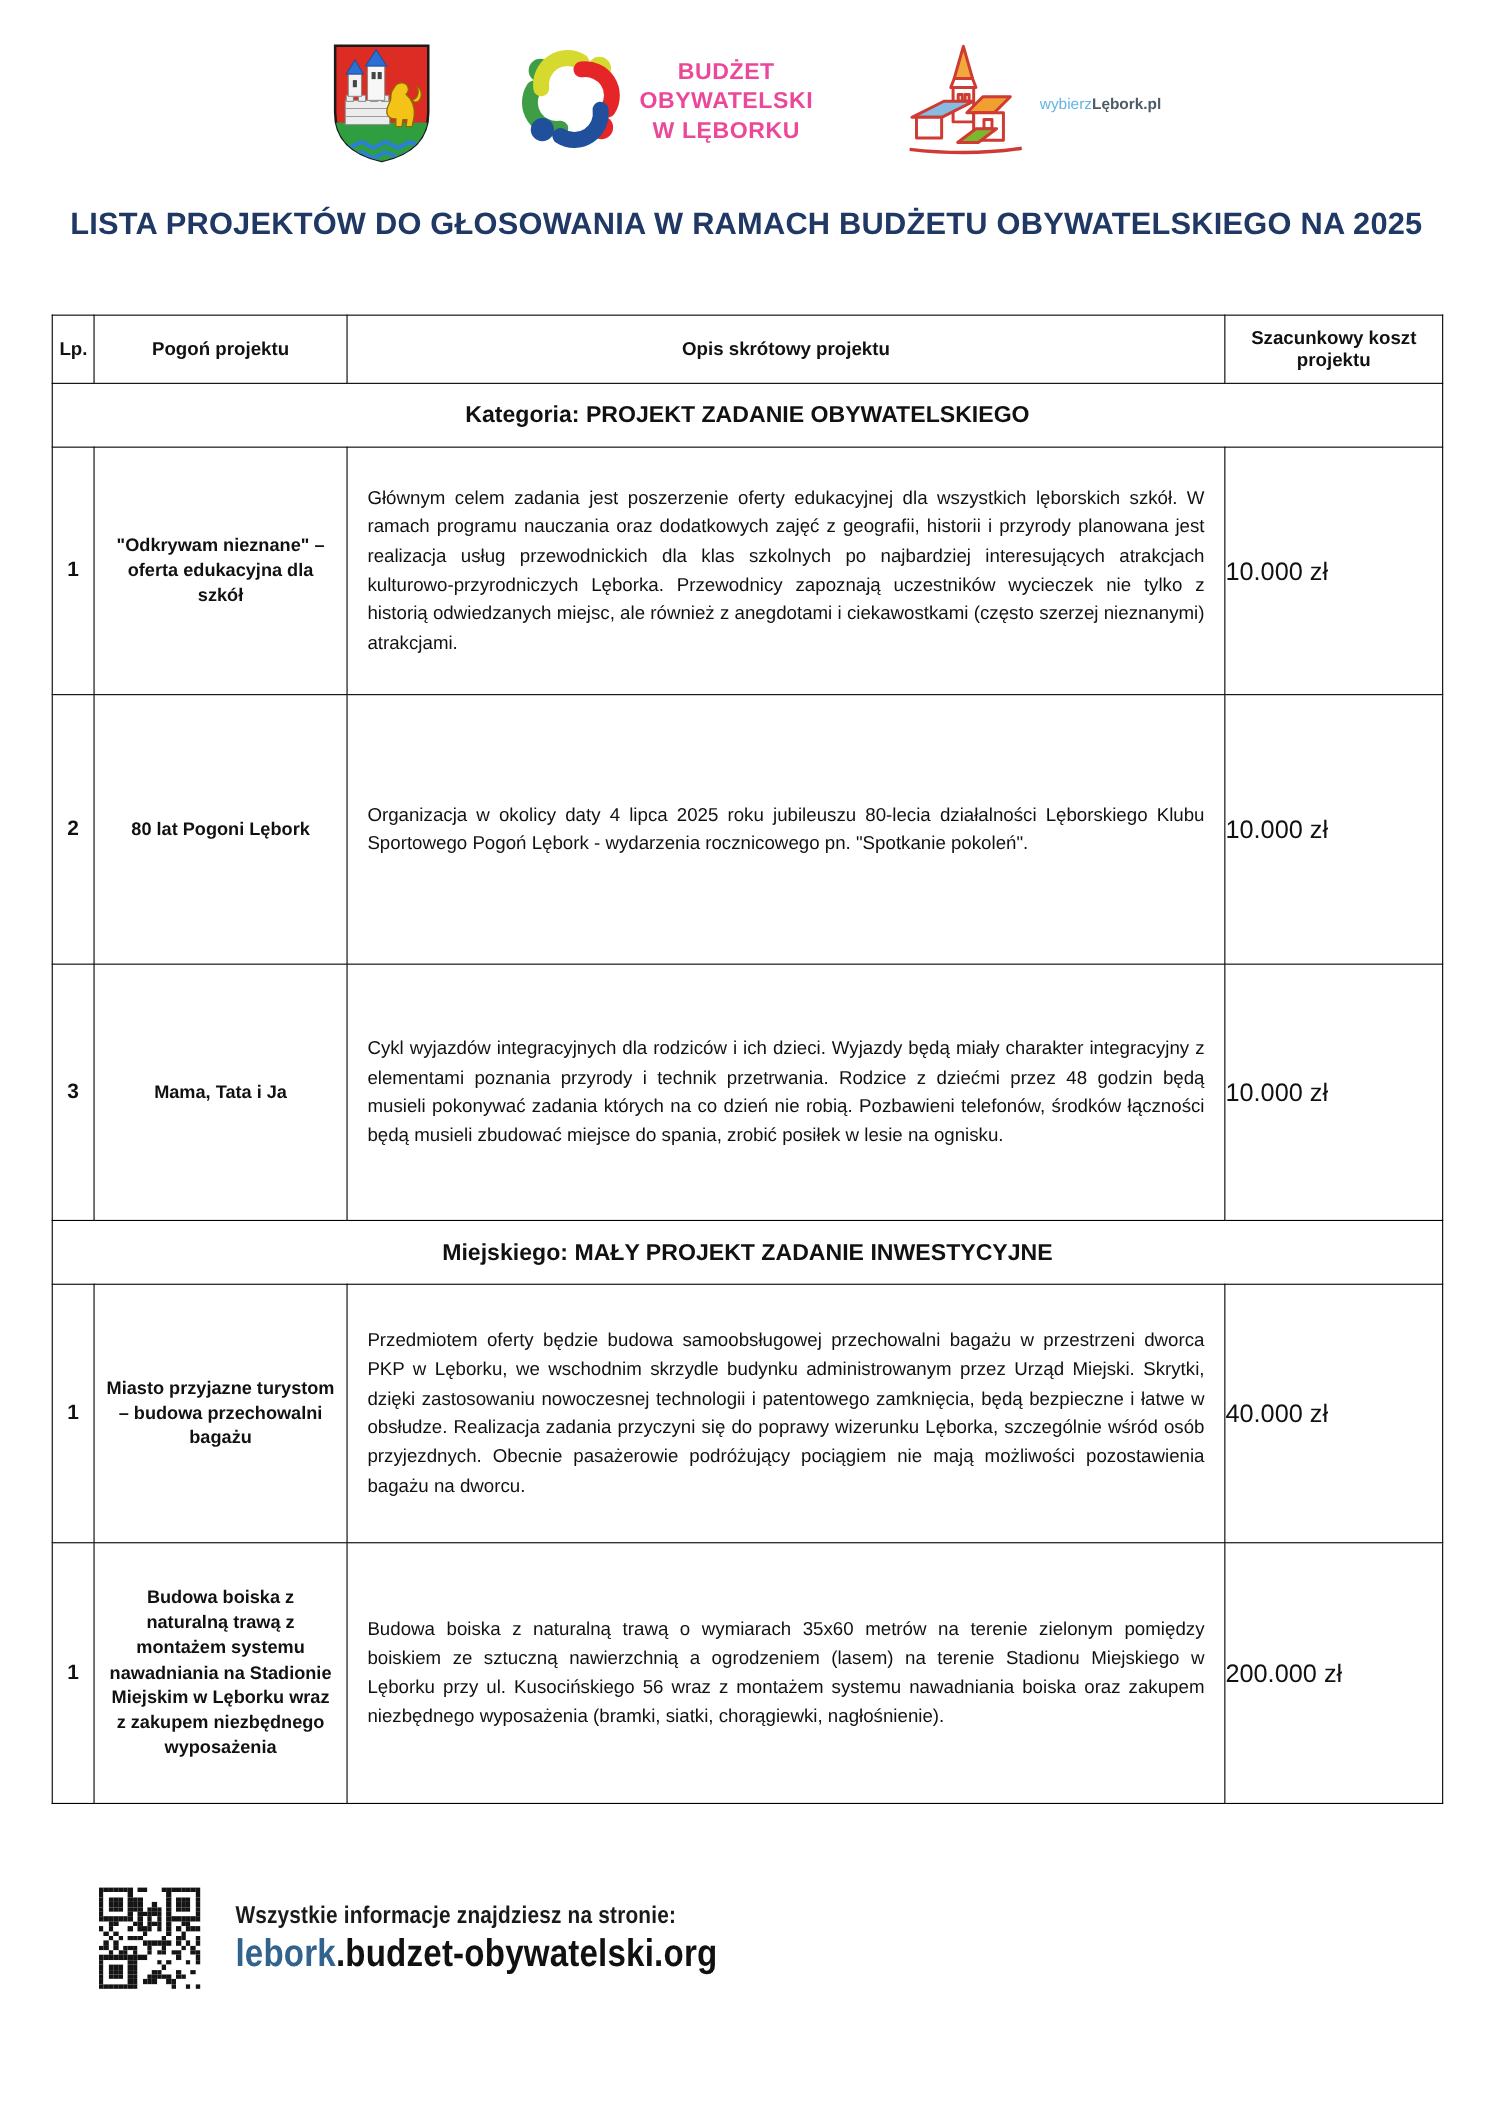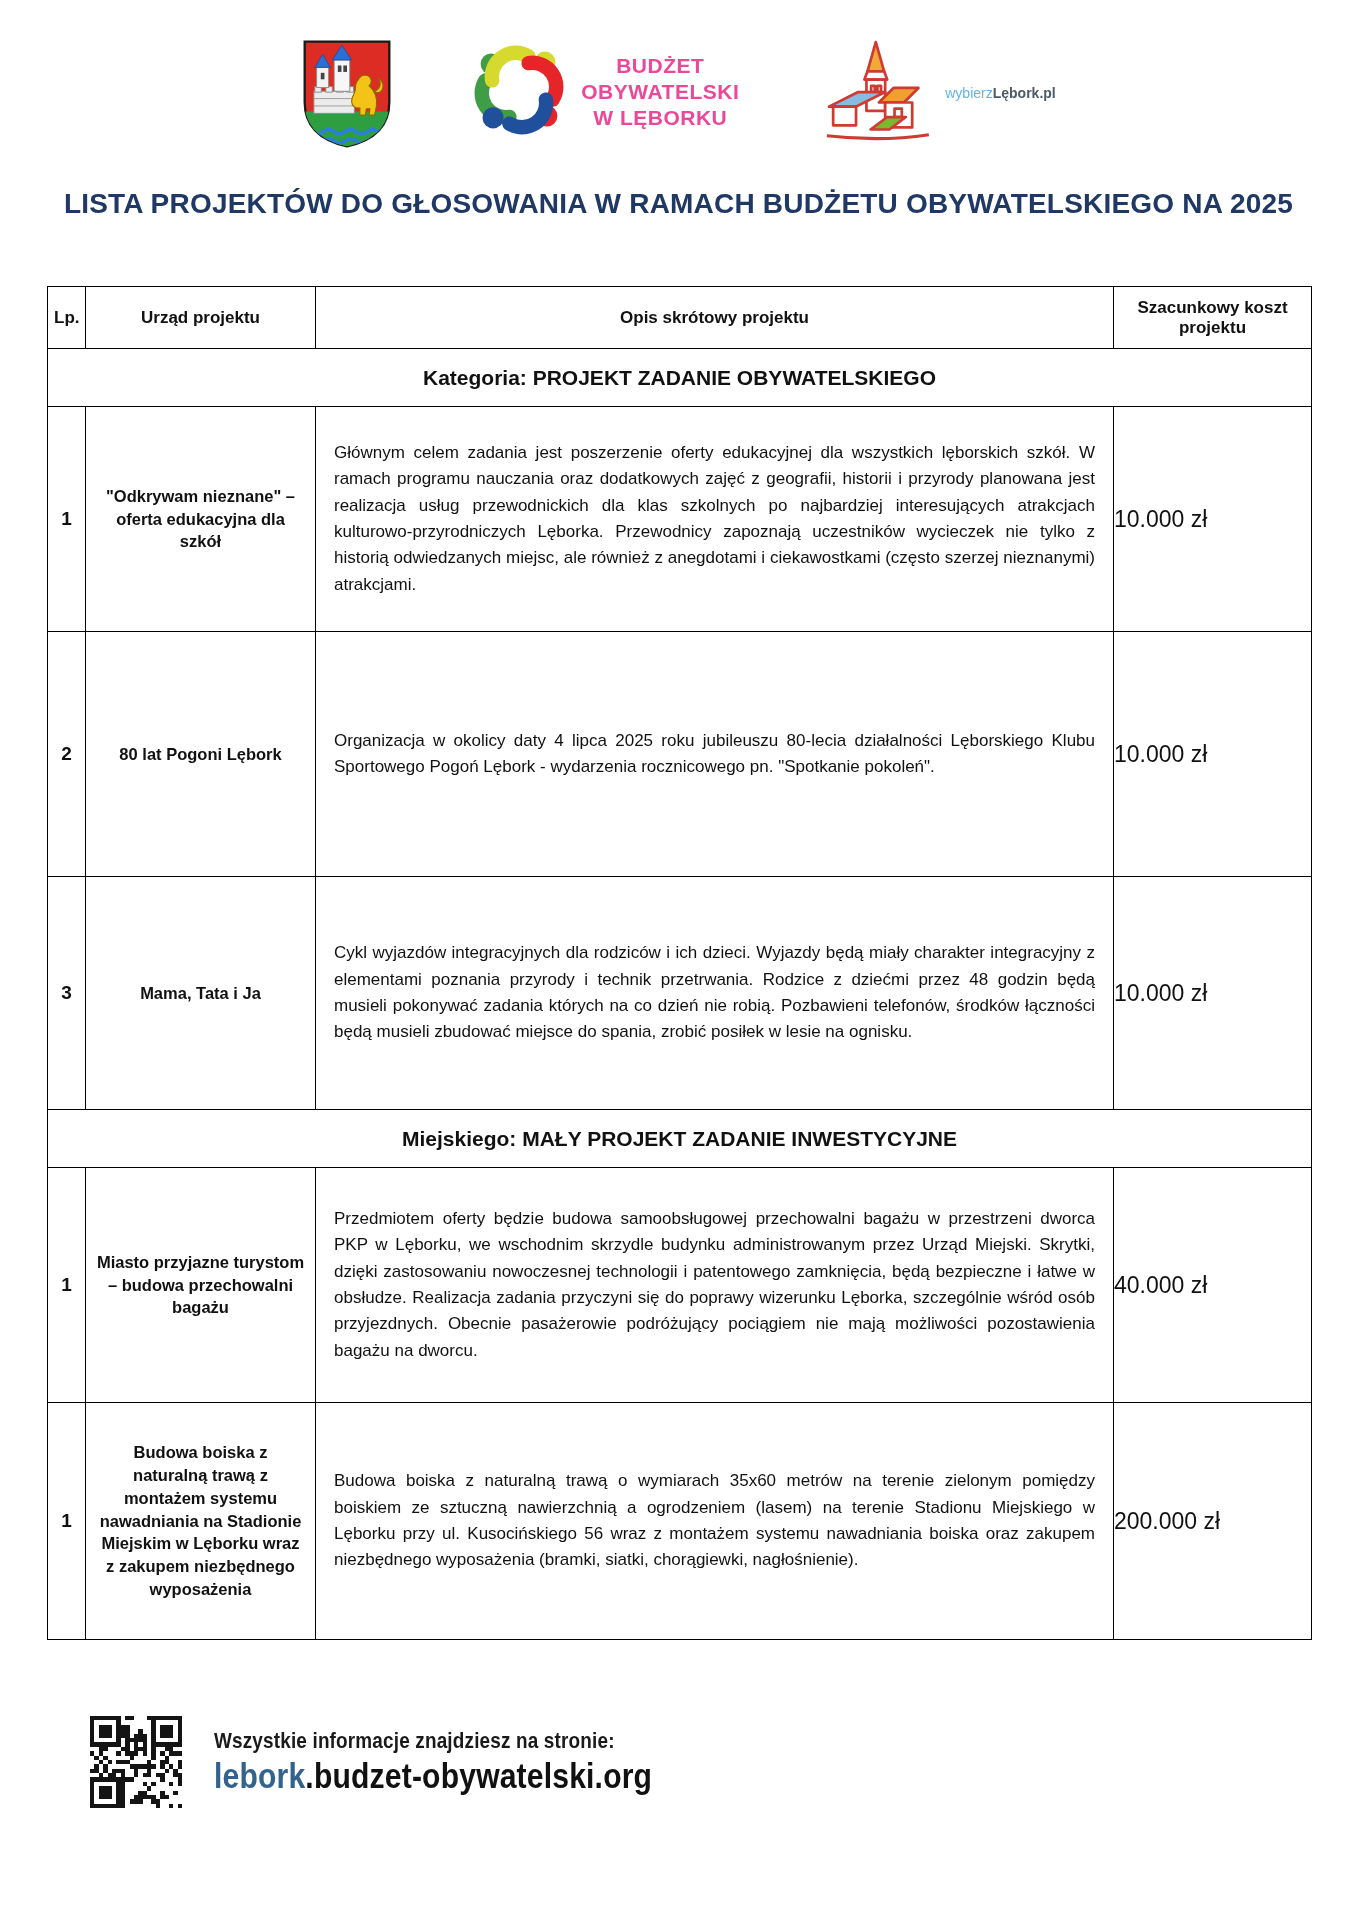--- a/index.html
+++ b/index.html
@@ -155,21 +155,21 @@
     <table>
       <colgroup>
           <col class="c-lp">
           <col class="c-ttl">
           <col class="c-desc">
           <col class="c-cost">
         </colgroup>
       <tbody>
         <tr class="thead">
           <th>Lp.</th>
-          <th>Urząd projektu</th>
+          <th>Pogoń projektu</th>
           <th>Opis skrótowy projektu</th>
           <th>Szacunkowy koszt projektu</th>
         </tr>
 
         <tr class="cat">
           <td colspan="4">Kategoria: PROJEKT ZADANIE OBYWATELSKIEGO</td>
         </tr>
         <tr class="rh1">
           <td class="lp">1</td>
           <td class="ttl">"Odkrywam nieznane" – oferta edukacyjna dla szkół</td>

